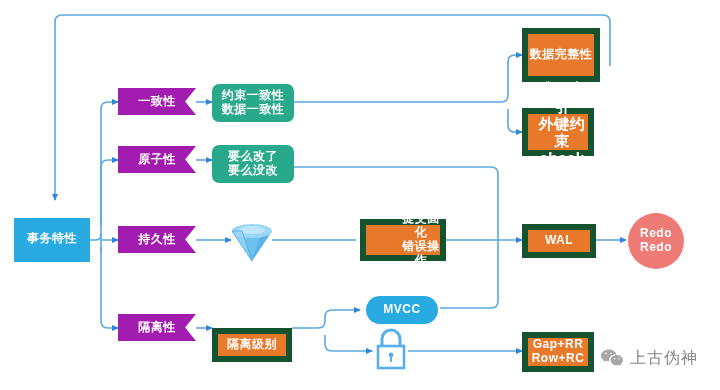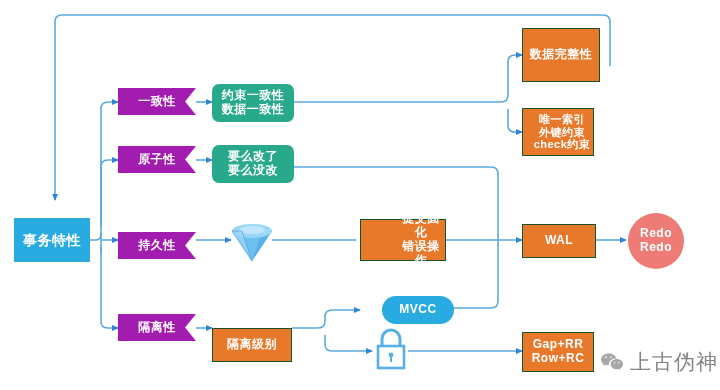--- a/index.html
+++ b/index.html
@@ -7,34 +7,34 @@
   #canvas{position:relative;width:720px;height:390px;background:#fff;overflow:hidden;}
   svg.wires{position:absolute;left:0;top:0;width:720px;height:390px;}
 
   .node{position:absolute;box-sizing:border-box;display:flex;flex-direction:column;
         align-items:center;justify-content:center;color:#fff;text-align:center;
         font-weight:bold;line-height:1.15;letter-spacing:.5px;}
 
   .n-blue{background:#29abe2;}
   .n-yellow{background:#a21caf;}
   .n-teal{background:#29a98c;border-radius:7px;align-items:center;}
-  .n-orange{background:#e8792a;border:1px solid #14532d;}
+  .n-orange{background:#e8792a;border:6px solid #14532d;}
   .n-pill{background:#29abe2;border-radius:16px;}
   .n-circle{background:#ee7b76;border-radius:50%;}
 
   .flag{clip-path:polygon(0 0,100% 0,86% 50%,100% 100%,0 100%);}
 
-  .t11{font-size:11px;padding-left:8px;}
+  .t11{font-size:15px;padding-left:8px;}
   .t12{font-size:12px;}
-  .t13{font-size:14px;}
+  .t13{font-size:12px;font-family:Liberation Mono, monospace;}
   .line2 span{display:block;}
 
   .icon{position:absolute;}
   .wm{position:absolute;display:flex;align-items:center;gap:6px;
-      color:#6f6f6f;font-size:21px;letter-spacing:1px;opacity:.85;}
+      color:#6f6f6f;font-size:16px;letter-spacing:1px;opacity:.85;}
   .wm .wmtxt{font-family:"Liberation Serif","DejaVu Serif",serif;}
 </style>
 </head>
 <body>
 
 <div id="canvas">
 
   <svg class="wires" viewBox="0 0 720 390" xmlns="http://www.w3.org/2000/svg">
     <defs>
       <marker id="ar" markerWidth="7" markerHeight="7" refX="6" refY="3" orient="auto" markerUnits="userSpaceOnUse">
@@ -75,21 +75,21 @@
   <div class="node n-blue t13" style="left:14px;top:218px;width:76px;height:44px;">
     <span>事务特性</span>
   </div>
 
   <div class="node n-yellow flag t12" style="left:118px;top:88px;width:78px;height:27px;">
     <span>一致性</span>
   </div>
   <div class="node n-yellow flag t12" style="left:118px;top:146px;width:78px;height:27px;">
     <span>原子性</span>
   </div>
-  <div class="node n-yellow flag t12" style="left:118px;top:232px;width:78px;height:27px;">
+  <div class="node n-yellow flag t12" style="left:118px;top:226px;width:78px;height:27px;">
     <span>持久性</span>
   </div>
   <div class="node n-yellow flag t12" style="left:118px;top:314px;width:78px;height:27px;">
     <span>隔离性</span>
   </div>
 
   <div class="node n-teal t12 line2" style="left:212px;top:84px;width:82px;height:38px;">
     <span>约束一致性</span>
     <span>数据一致性</span>
   </div>
@@ -120,21 +120,21 @@
 
   <div class="node n-circle t12 line2" style="left:628px;top:213px;width:56px;height:56px;">
     <span>Redo</span>
     <span>Redo</span>
   </div>
 
   <div class="node n-orange t12" style="left:212px;top:328px;width:80px;height:34px;">
     <span>隔离级别</span>
   </div>
 
-  <div class="node n-pill t12" style="left:382px;top:296px;width:72px;height:28px;">
+  <div class="node n-pill t12" style="left:366px;top:296px;width:72px;height:28px;">
     <span>MVCC</span>
   </div>
 
   <div class="node n-orange t12 line2" style="left:522px;top:332px;width:72px;height:40px;">
     <span>Gap+RR</span>
     <span>Row+RC</span>
   </div>
 
   <div class="icon" style="left:229px;top:216px;width:46px;height:48px;">
     <svg viewBox="0 0 46 48" width="46" height="48" xmlns="http://www.w3.org/2000/svg">

